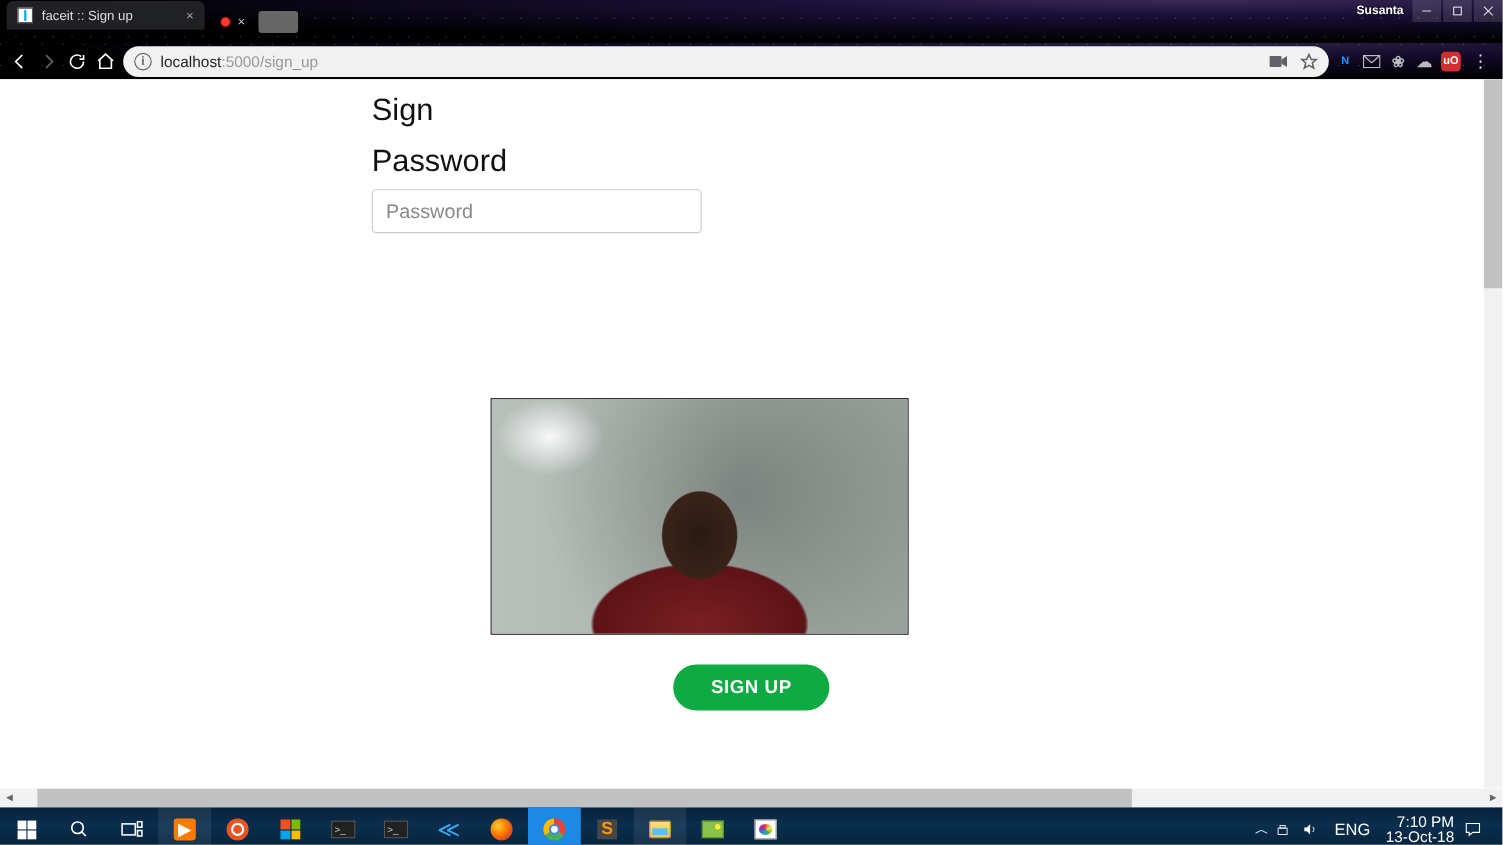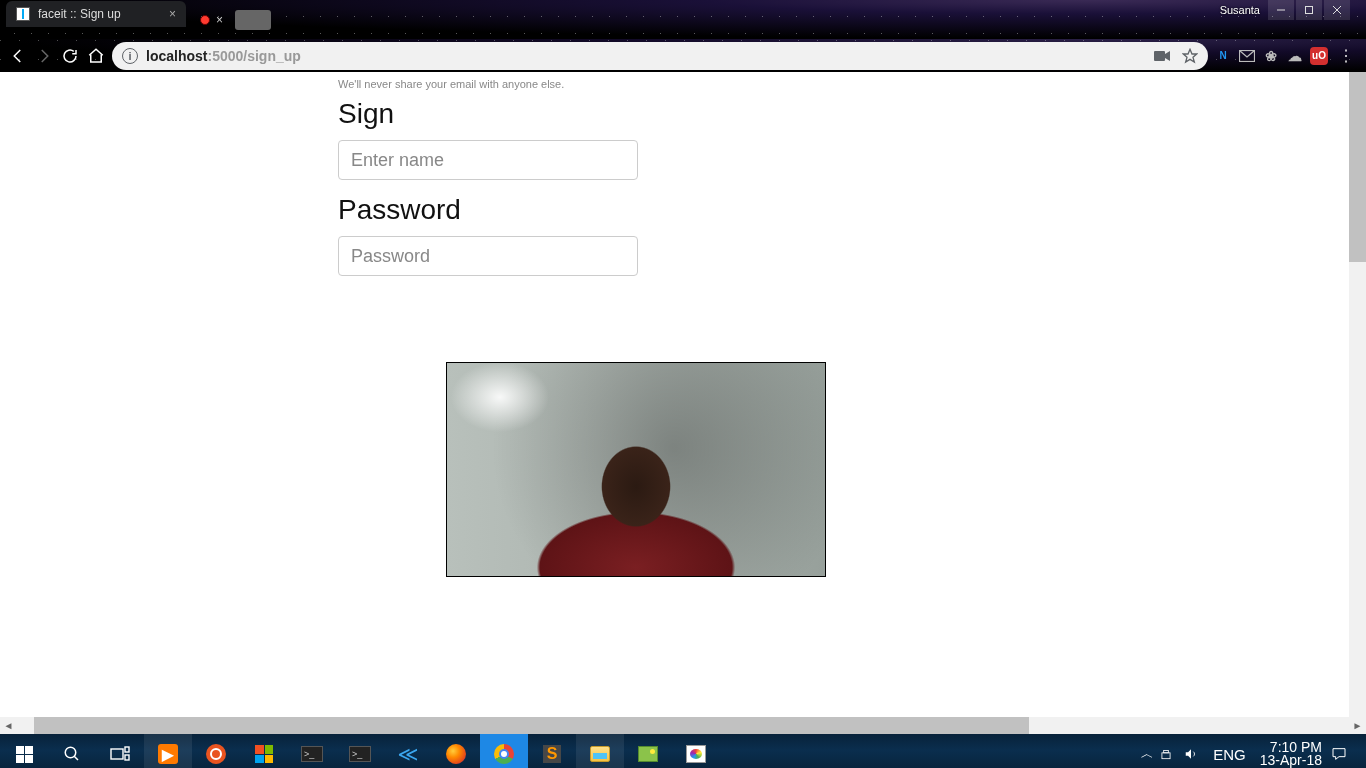--- a/index.html
+++ b/index.html
@@ -35,21 +35,21 @@
   }
   .tab .favicon{
     width:14px;height:14px;background:#fff;display:flex;align-items:center;justify-content:center;
     border:1px solid #555;
   }
   .tab .favicon .bar{width:2px;height:10px;background:#03a9f4;}
   .tab .close{ margin-left:auto; color:#aaa; font-size:12px;}
   .rec-dot{ width:10px;height:10px;border-radius:50%; background:#ff3b30; border:1px solid #600; margin-left:14px; align-self:center; position:relative; z-index:1;}
   .rec-x{ color:#ccc; font-size:12px; margin-left:6px; align-self:center; position:relative; z-index:1;}
   .mini-thumb{ width:36px;height:20px;border-radius:3px;background:#666;margin-left:12px;align-self:center;position:relative;z-index:1;}
-  .win-user{ margin-left:auto; display:flex; align-items:center; gap:2px; padding-right:16px; position:relative; z-index:1;}
+  .win-user{ margin-left:auto; display:flex; align-items:center; gap:2px; padding-right:0; position:relative; z-index:1;font-weight:bold;}
   .win-user-name{ color:#fff; font-size:11px; padding:0 6px; text-shadow:0 0 2px #000;}
   .win-btn{ width:26px;height:20px;background:rgba(255,255,255,.12); color:#ddd; display:flex;align-items:center;justify-content:center;font-size:11px;}
   .win-btn.cls{ background:rgba(255,255,255,.12);}
 
   
   .toolbar{
     height:33px;
     background:#000 radial-gradient(ellipse at 80% 0%, #2a2046 0%, #120a28 30%, #000 70%);
     display:flex; align-items:center; gap:6px; padding:0 8px;
     position:relative;
@@ -65,21 +65,21 @@
   }
   .tool-icon{ width:20px;height:20px; color:#fff; display:flex;align-items:center;justify-content:center; font-size:16px; position:relative; z-index:1;}
   .tool-icon.dim{ color:#777; }
   .tool-icon svg{ display:block; }
   .addr{
     flex:1; height:28px; background:#f1f1f1; border-radius:14px;
     display:flex; align-items:center; padding:0 10px; gap:8px;
     position:relative; z-index:1;
   }
   .addr .info{ width:16px;height:16px;border-radius:50%;border:1.5px solid #5f6368;color:#5f6368;display:flex;align-items:center;justify-content:center;font-size:11px;font-weight:bold;}
-  .addr-text{ font-size:14px; color:#999;font-weight:bold; }
+  .addr-text{ font-size:14px; color:#999; }
   .addr-text .host{ color:#222; }
   .addr-right{ margin-left:auto; display:flex; align-items:center; gap:12px; color:#5f6368;}
   .ext{ width:18px;height:18px;border-radius:4px; display:flex;align-items:center;justify-content:center;font-size:10px;font-weight:bold;position:relative;z-index:1;}
   .ext.n{ color:#2196f3;}
   .ext.mail{ color:#bbb;}
   .ext.paw{ color:#bbb; font-size:14px;}
   .ext.cloud{ color:#bbb; font-size:14px;}
   .ext.uo{ background:#d32f2f;color:#fff;}
   .kebab{ color:#ddd; font-size:16px; padding:0 4px; position:relative; z-index:1;}
 
@@ -259,33 +259,34 @@
   </span>
   <span class="ext paw">❀</span>
   <span class="ext cloud">☁</span>
   <span class="ext uo">uO</span>
   <span class="kebab">⋮</span>
 </div>
 
 <div class="viewport">
   <div class="page">
     <div class="form-col">
-      <div class="helper-text">We'll never share your email with anyone else.</div>
 
       <div class="field-label">Sign</div>
-      <input class="text-input" type="text" placeholder="Enter name" style="">
 
       <div class="field-label" style="margin-top:14px">Password</div>
       <input class="text-input" type="password" placeholder="Password" style="">
     </div>
 
     <div class="cam-wrap">
       <div class="cam"></div>
     </div>
 
+    <div class="signup-row">
+      <button class="signup-btn">SIGN UP</button>
+    </div>
 
     <div class="vscroll">
       <div class="vthumb"></div>
     </div>
   </div>
 </div>
 
 <div class="hscroll">
   <div class="hs-btn">◄</div>
   <div class="hs-track">
@@ -372,21 +373,21 @@
     </span>
     <span class="tray-ico">
       <svg width="16" height="14" viewBox="0 0 24 24" fill="#fff">
           <path d="M3 9v6h4l5 5V4L7 9H3z"></path>
           <path d="M16 8a5 5 0 010 8" fill="none" stroke="#fff" stroke-width="1.5"></path>
         </svg>
     </span>
     <span class="lang">ENG</span>
     <div class="clock">
       <div>7:10 PM</div>
-      <div>13-Apr-18</div>
+      <div>13-Oct-18</div>
     </div>
     <span class="notif">
       <svg width="18" height="16" viewBox="0 0 24 24" fill="none" stroke="#fff" stroke-width="1.5">
           <path d="M3 4h18v12H12l-5 4v-4H3z"></path>
         </svg>
     </span>
   </div>
 </div>
 
 </body></html>

